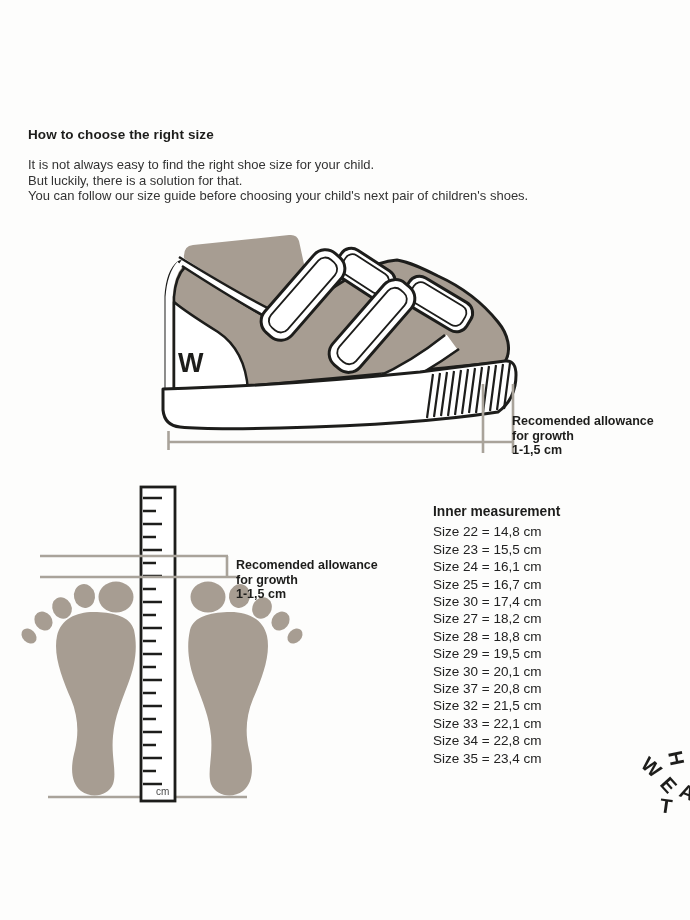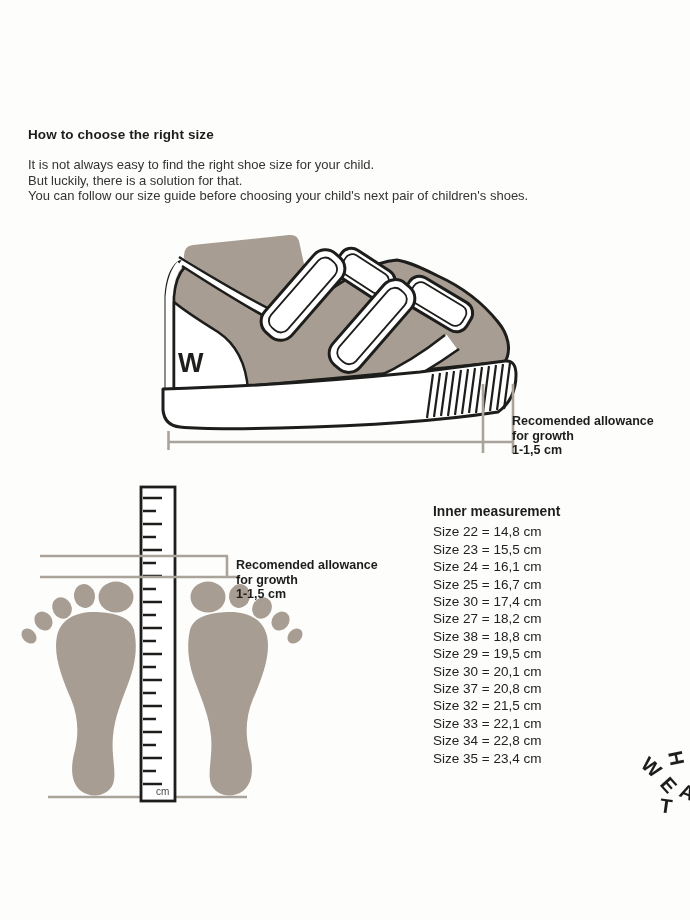--- a/index.html
+++ b/index.html
@@ -170,21 +170,21 @@
   </div>
 
   <div class="size-table">
     <div class="size-heading">Inner measurement</div>
     <div class="size-row">Size 22 = 14,8 cm</div>
     <div class="size-row">Size 23 = 15,5 cm</div>
     <div class="size-row">Size 24 = 16,1 cm</div>
     <div class="size-row">Size 25 = 16,7 cm</div>
     <div class="size-row">Size 30 = 17,4 cm</div>
     <div class="size-row">Size 27 = 18,2 cm</div>
-    <div class="size-row">Size 38 = 18,8 cm</div>
+    <div class="size-row">Size 28 = 18,8 cm</div>
     <div class="size-row">Size 29 = 19,5 cm</div>
     <div class="size-row">Size 30 = 20,1 cm</div>
     <div class="size-row">Size 37 = 20,8 cm</div>
     <div class="size-row">Size 32 = 21,5 cm</div>
     <div class="size-row">Size 33 = 22,1 cm</div>
     <div class="size-row">Size 34 = 22,8 cm</div>
     <div class="size-row">Size 35 = 23,4 cm</div>
   </div>
 
   <div class="brand">

